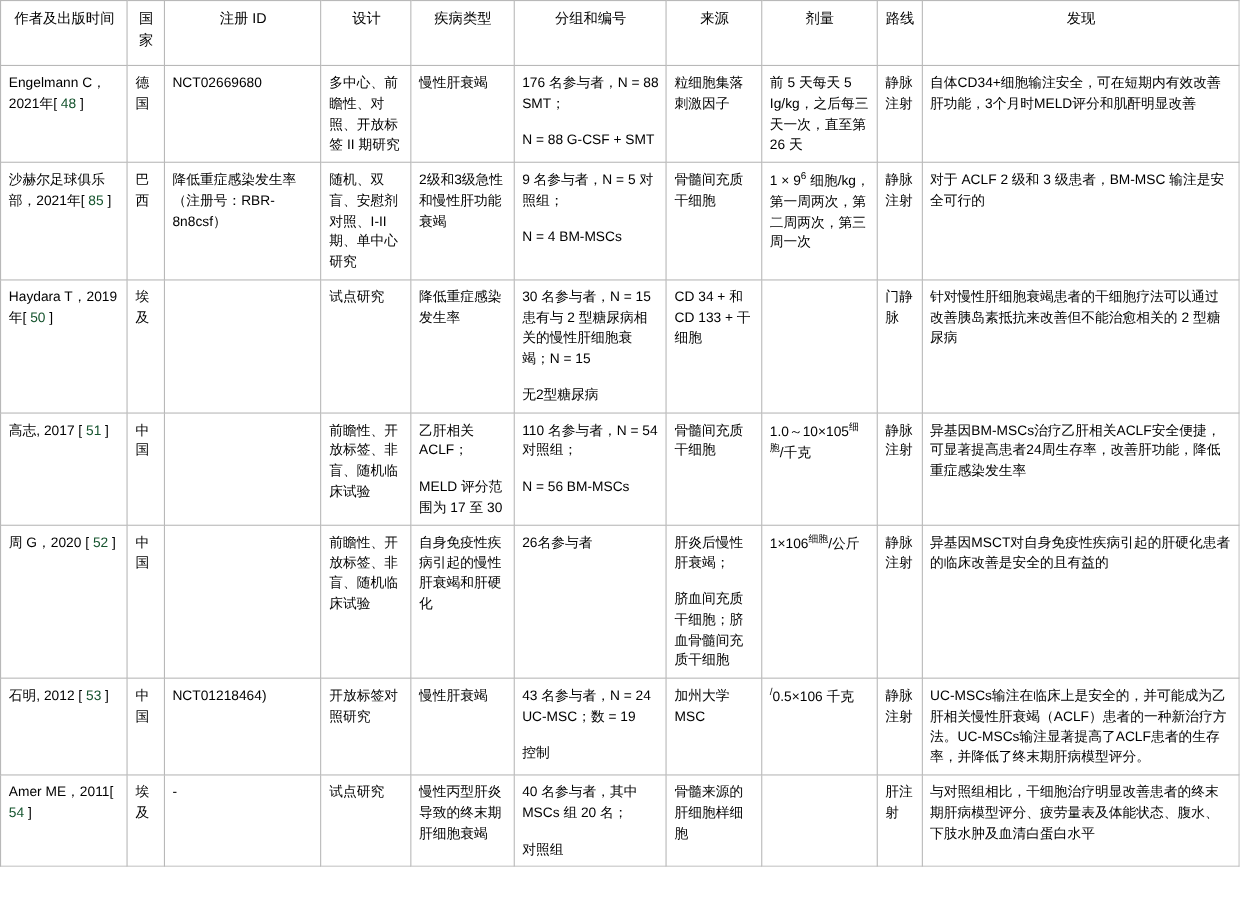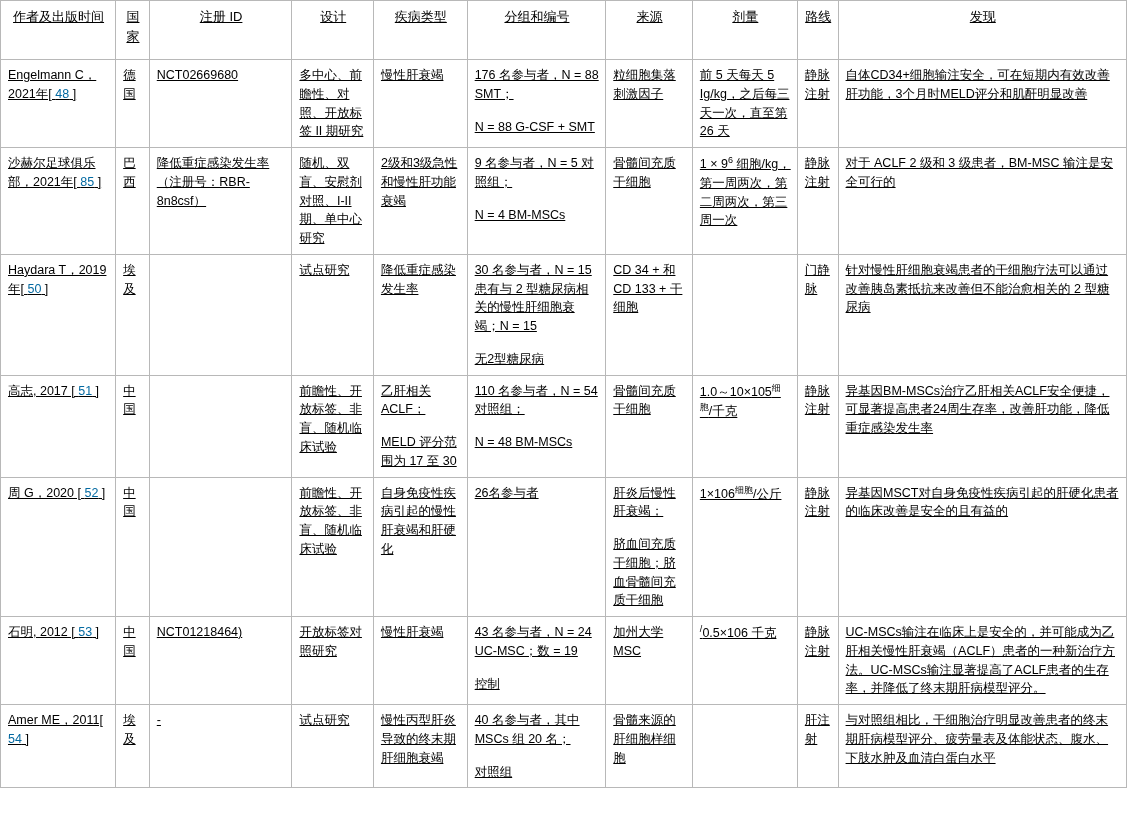--- a/index.html
+++ b/index.html
@@ -9,42 +9,41 @@
   }
   body {
     width: 1127px;
     font-family: "Liberation Sans", sans-serif;
     color: #000000;
   }
   #study-table {
     border-collapse: collapse;
     width: 1127px;
     table-layout: fixed;
-    text-decoration: underline;
   }
   #study-table th, #study-table td {
     border: 1px solid #b8b8b8;
     vertical-align: top;
     padding: 6px 6px 6px 7px;
     font-size: 12.5px;
     line-height: 1.5;
     word-wrap: break-word;
   }
   #study-table thead th {
     font-weight: normal;
     font-size: 13px;
     background: #ffffff;
     height: 46px;
     vertical-align: top;
   }
   #study-table tbody td {
     background: #ffffff;
   }
   .ref-link {
-    color: #0369a1;
+    color: #14532d;
     text-decoration: none;
   }
   .cell-block { display: block; }
   .cell-gap { display: block; height: 14px; }
   
   col.c0 { width: 113px; }
   col.c1 { width: 33px; }
   col.c2 { width: 140px; }
   col.c3 { width: 80px; }
   col.c4 { width: 92px; }
@@ -154,21 +153,21 @@
       <td></td>
       <td>前瞻性、开放标签、非盲、随机临床试验</td>
       <td>
         <span class="cell-block">乙肝相关ACLF；</span>
         <span class="cell-gap"></span>
         <span class="cell-block">MELD 评分范围为 17 至 30</span>
       </td>
       <td>
         <span class="cell-block">110 名参与者，N = 54 对照组；</span>
         <span class="cell-gap"></span>
-        <span class="cell-block">N = 48 BM-MSCs</span>
+        <span class="cell-block">N = 56 BM-MSCs</span>
       </td>
       <td>骨髓间充质干细胞</td>
       <td>
         <span>1.0～10×105</span><span class="small-sup">细胞</span><span>/千克</span>
       </td>
       <td>静脉注射</td>
       <td>异基因BM-MSCs治疗乙肝相关ACLF安全便捷，可显著提高患者24周生存率，改善肝功能，降低重症感染发生率</td>
     </tr>
 
     <tr>

